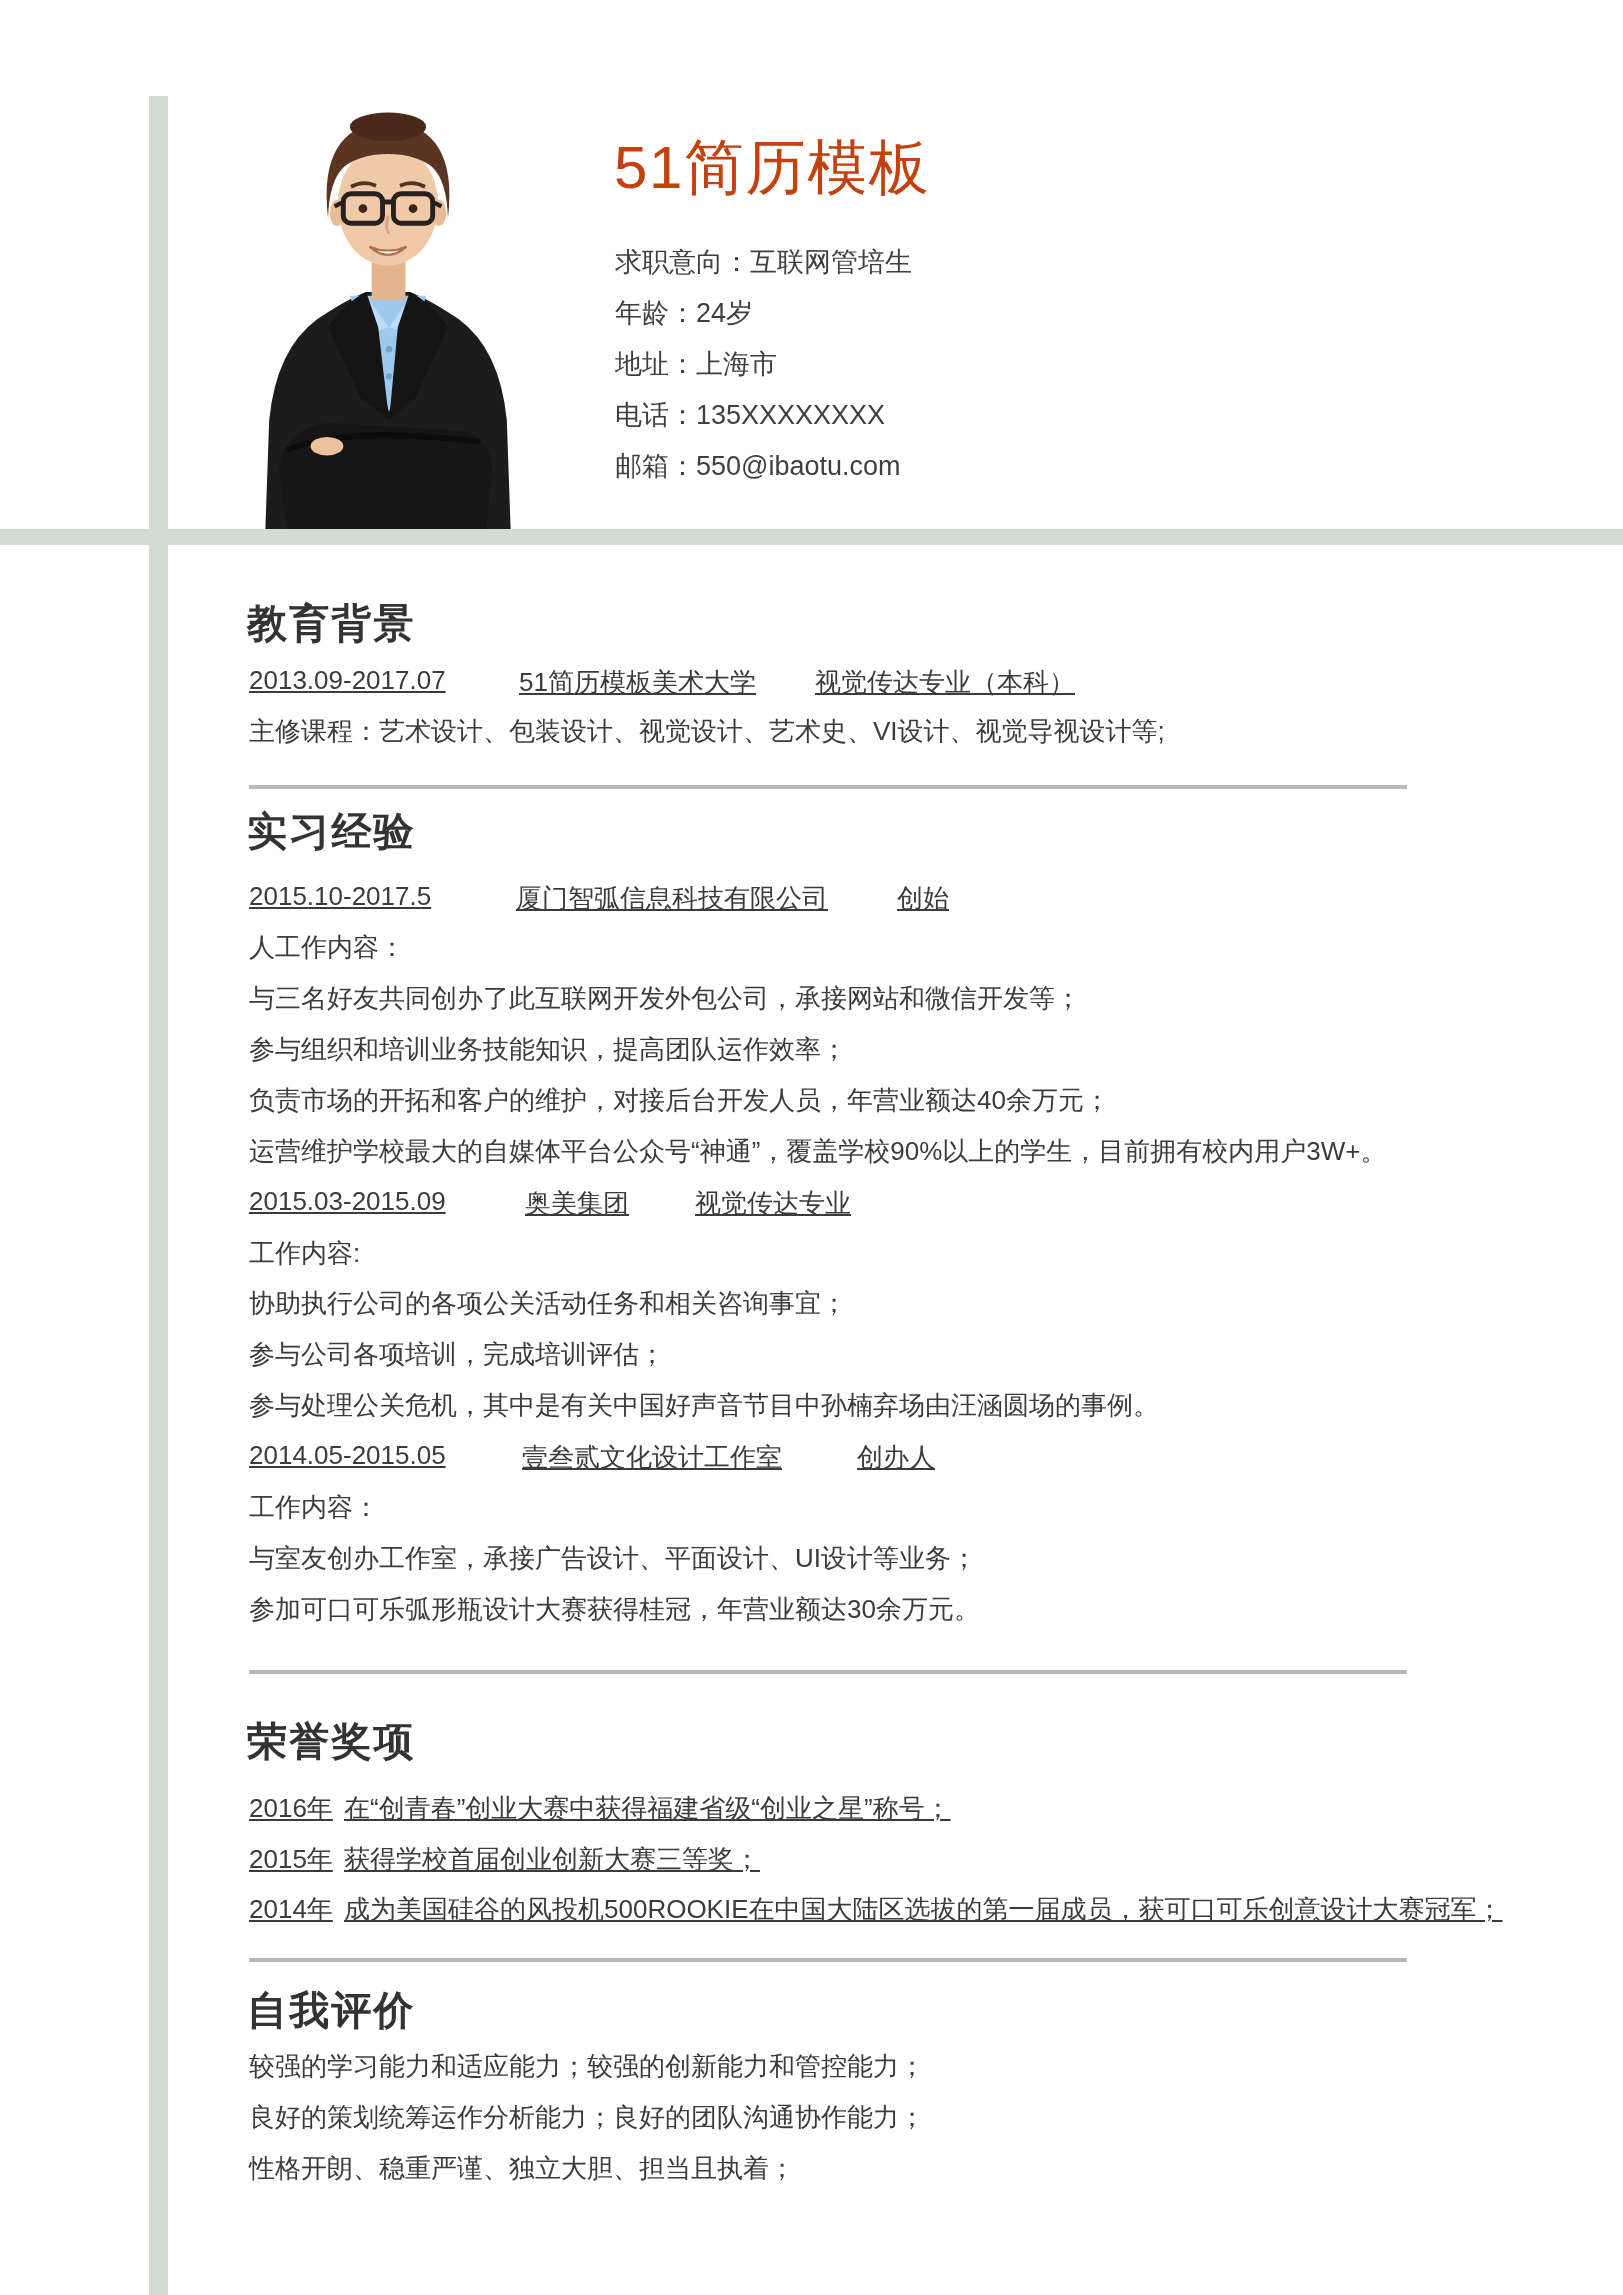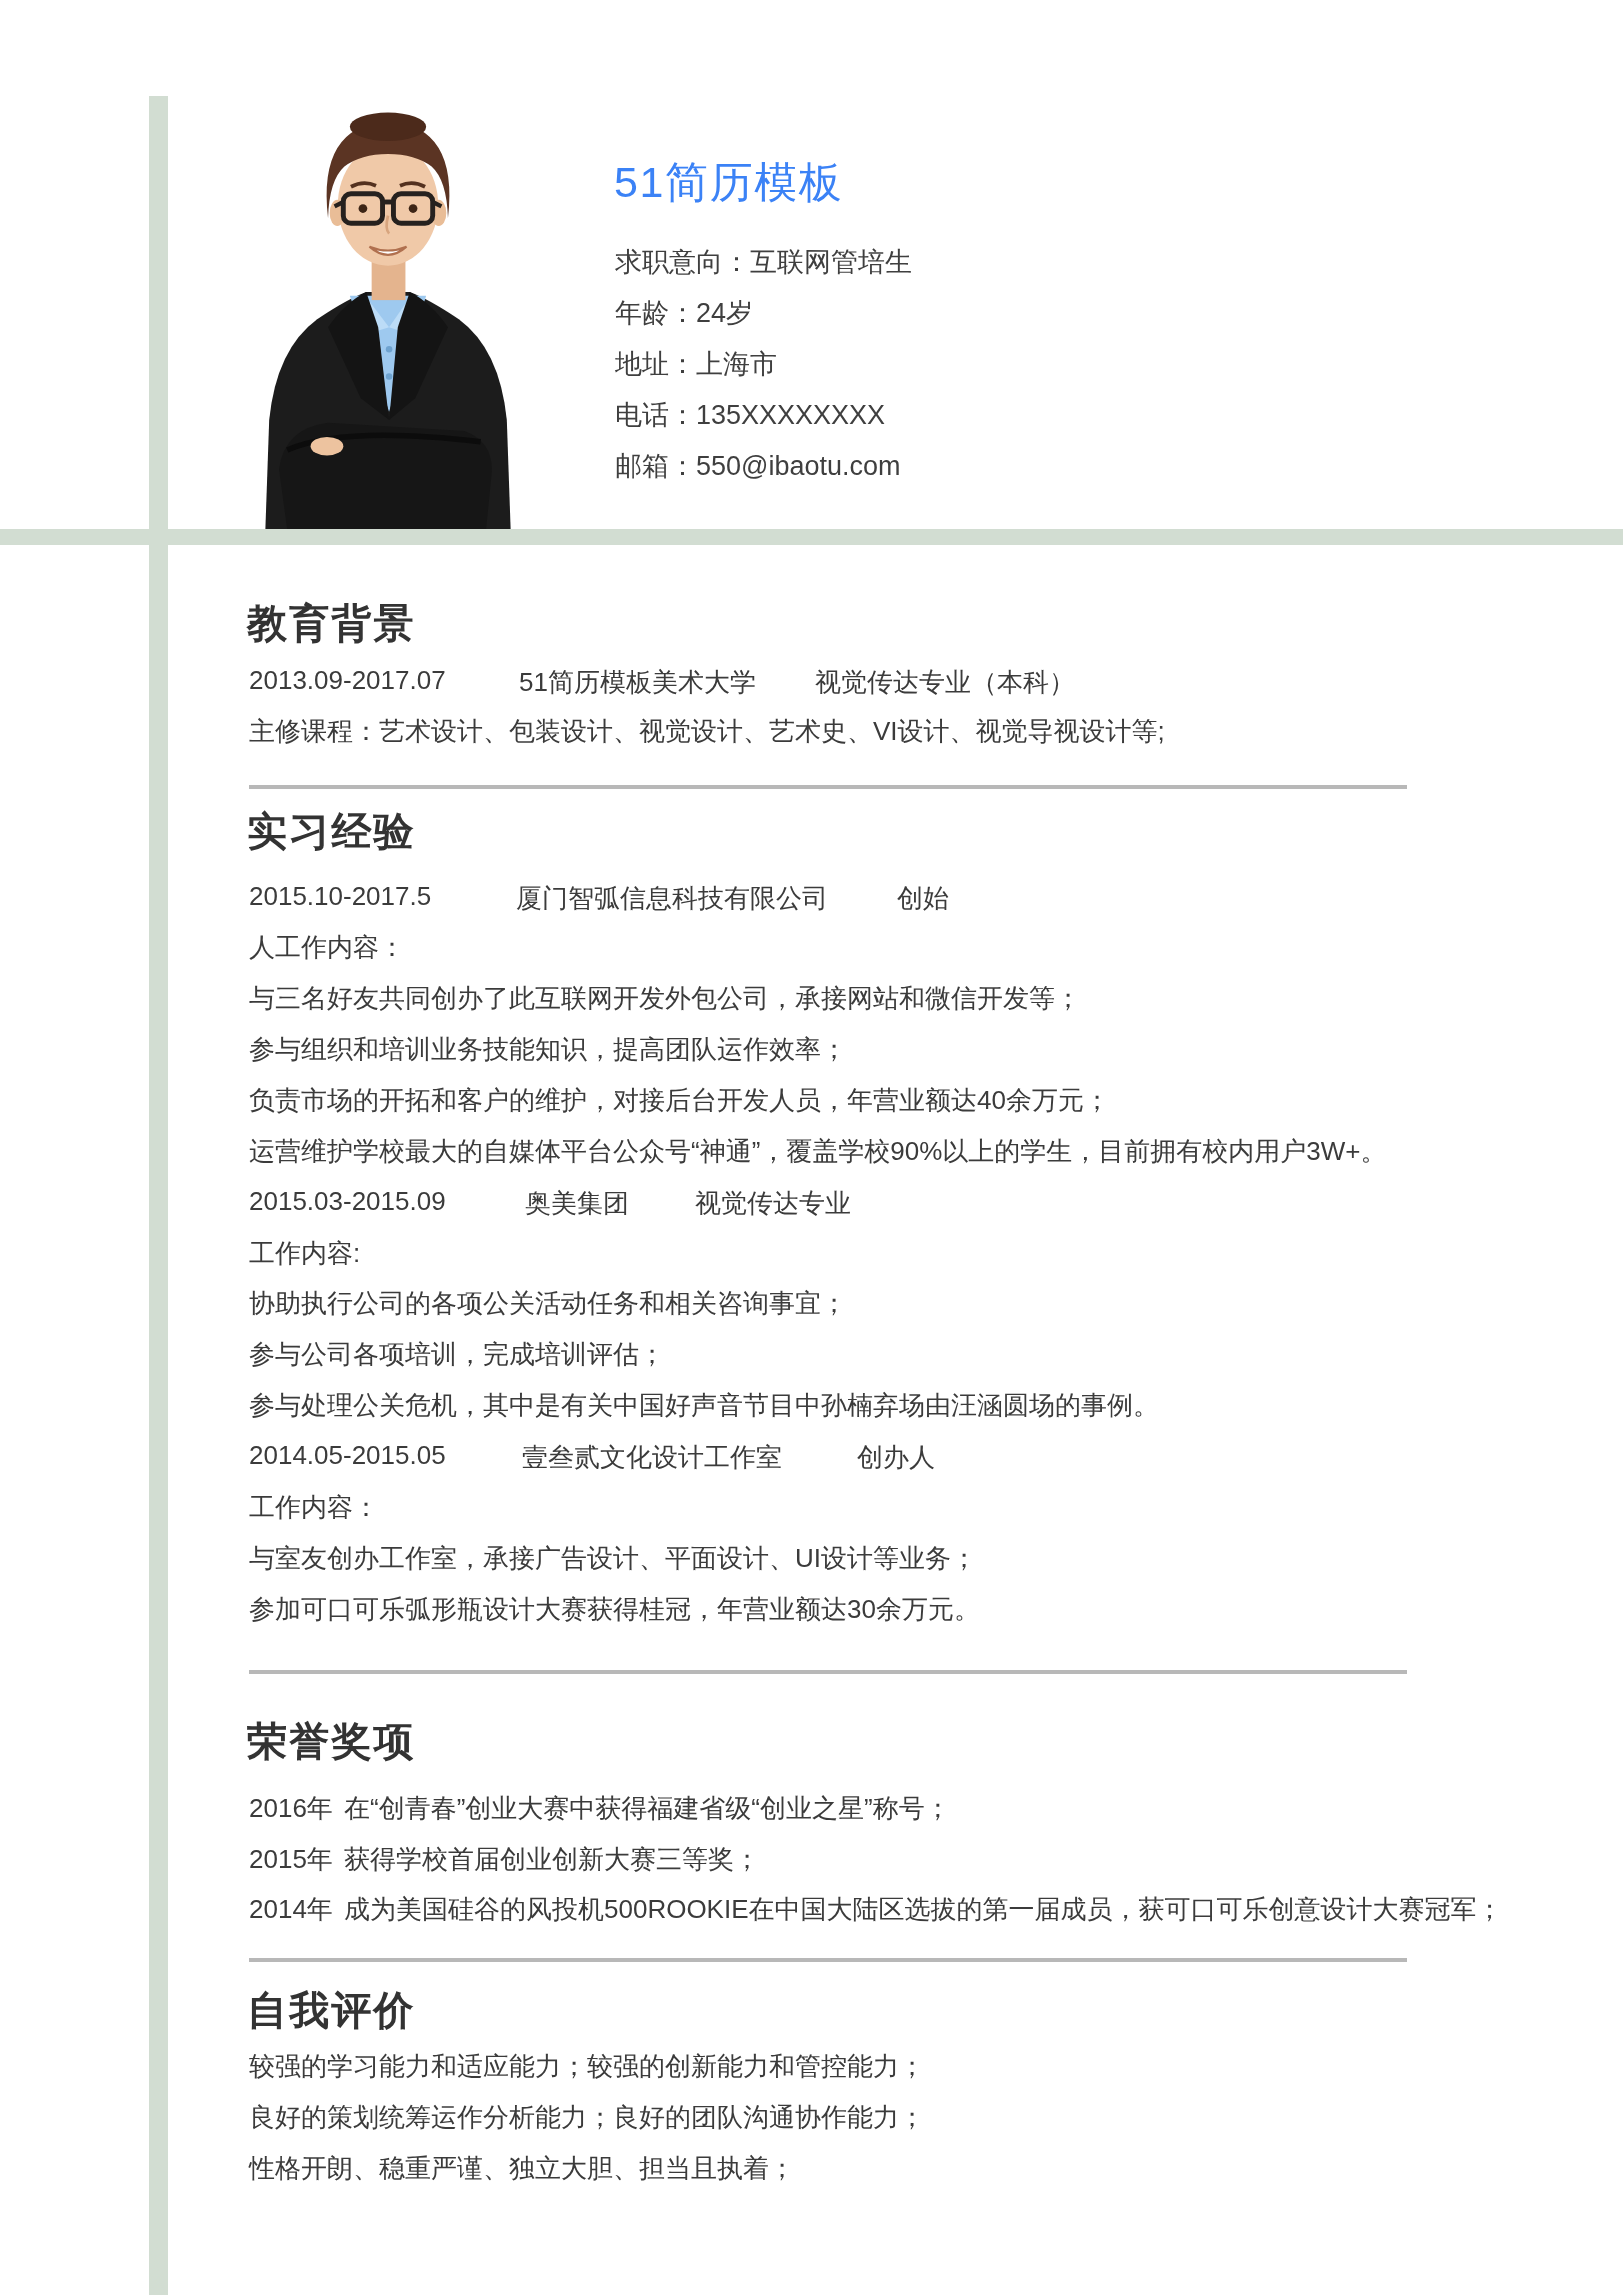--- a/index.html
+++ b/index.html
@@ -26,26 +26,25 @@
     background: #d2ddd2;
   }
   .photo {
     position: absolute;
     left: 235px; top: 93px;
     width: 306px; height: 436px;
   }
   .title {
     position: absolute;
     left: 614px; top: 133px;
-    font-size: 43px;
+    font-size: 60px;
     line-height: 1.15;
     letter-spacing: 1.6px;
-    color: #3b82f6;
-    white-space: nowrap;
-    margin-top: 25px;
+    color: #c2410c;
+    white-space: nowrap;
   }
   .contact-line {
     position: absolute;
     left: 615px;
     font-size: 27px;
     line-height: 1.2;
     color: #3f3f3f;
     white-space: nowrap;
   }
   .heading {
@@ -68,21 +67,21 @@
   }
   .row {
     position: absolute;
     left: 249px;
     height: 34px;
     width: 1373px;
     font-size: 26px;
     color: #3b3b3b;
     white-space: nowrap;
   }
-  .row span { position: absolute; top: 0; }
+  .row span { position: absolute; top: 0; text-decoration: underline; }
   .divider {
     position: absolute;
     left: 249px;
     width: 1158px; height: 4.4px;
     background: #b8b8b8;
   }
 </style>
 </head>
 <body>
 

